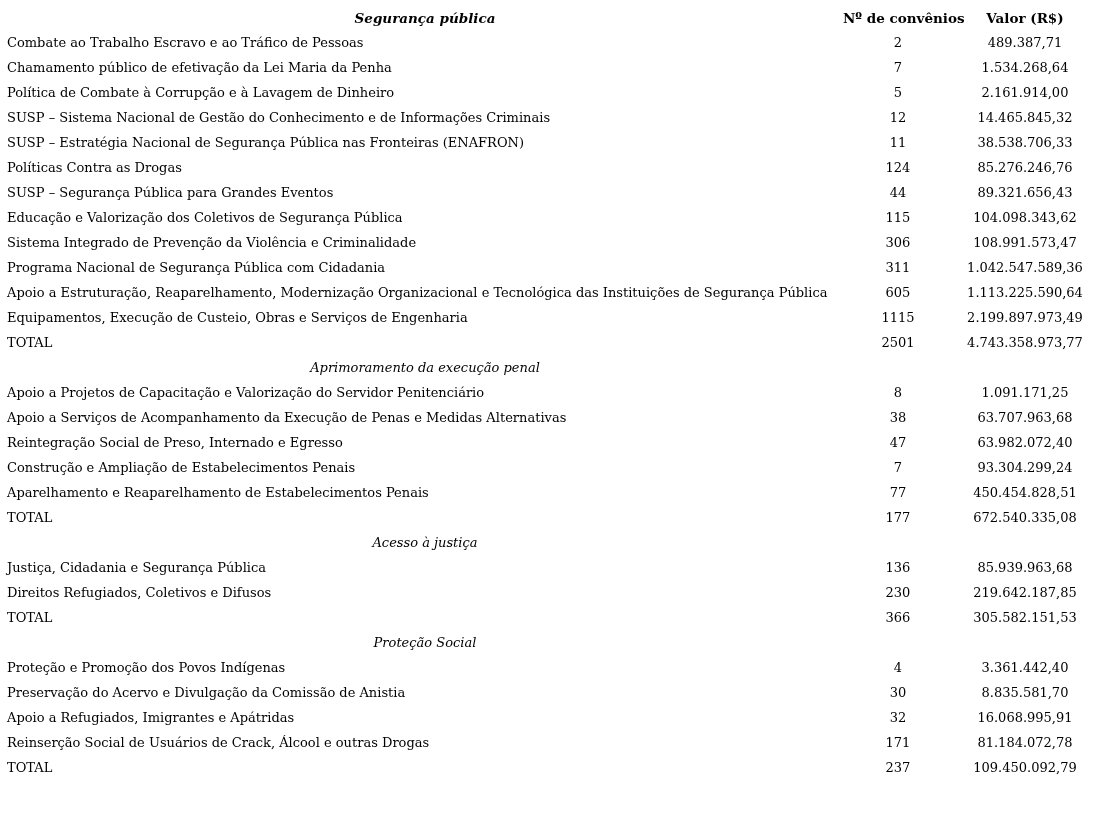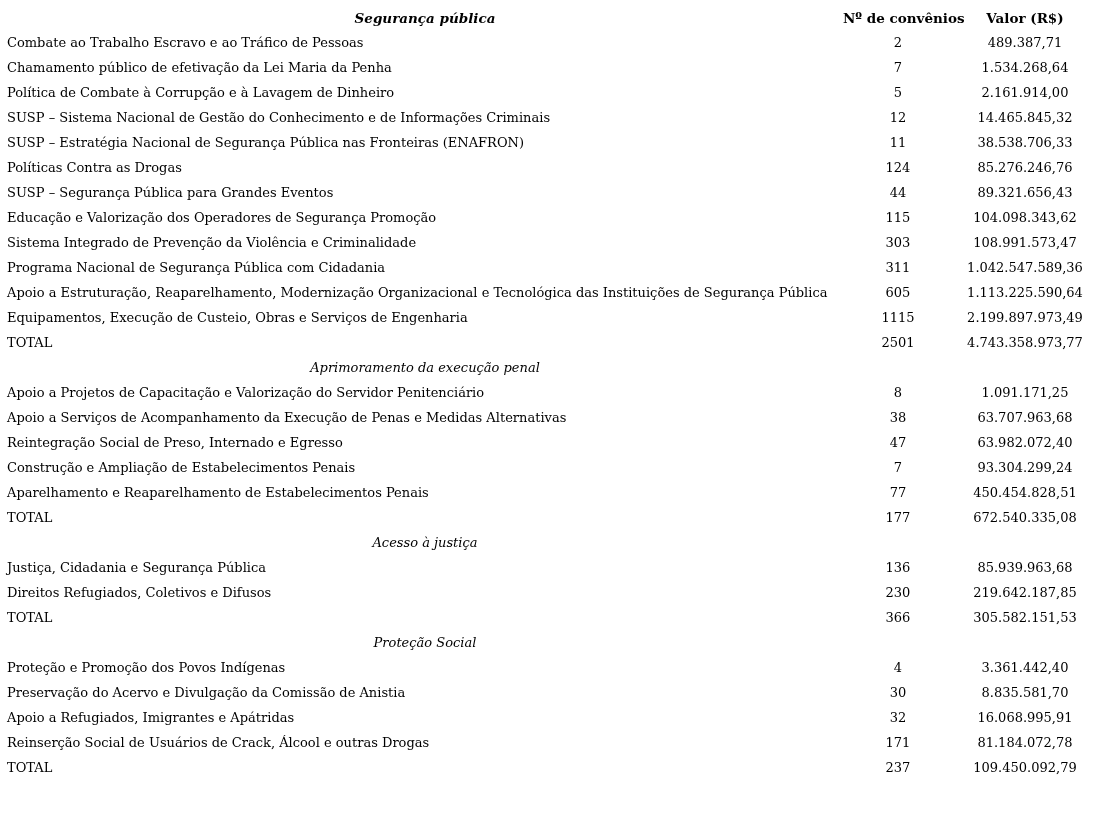--- a/index.html
+++ b/index.html
@@ -83,27 +83,27 @@
         <div class="c1">Políticas Contra as Drogas</div>
         <div class="c2">124</div>
         <div class="c3">85.276.246,76</div>
       </div>
       <div class="row">
         <div class="c1">SUSP – Segurança Pública para Grandes Eventos</div>
         <div class="c2">44</div>
         <div class="c3">89.321.656,43</div>
       </div>
       <div class="row">
-        <div class="c1">Educação e Valorização dos Operadores de Segurança Promoção</div>
+        <div class="c1">Educação e Valorização dos Coletivos de Segurança Pública</div>
         <div class="c2">115</div>
         <div class="c3">104.098.343,62</div>
       </div>
       <div class="row">
         <div class="c1">Sistema Integrado de Prevenção da Violência e Criminalidade</div>
-        <div class="c2">303</div>
+        <div class="c2">306</div>
         <div class="c3">108.991.573,47</div>
       </div>
       <div class="row">
         <div class="c1">Programa Nacional de Segurança Pública com Cidadania</div>
         <div class="c2">311</div>
         <div class="c3">1.042.547.589,36</div>
       </div>
       <div class="row">
         <div class="c1">Apoio a Estruturação, Reaparelhamento, Modernização Organizacional e Tecnológica das Instituições de Segurança Pública</div>
         <div class="c2">605</div>

